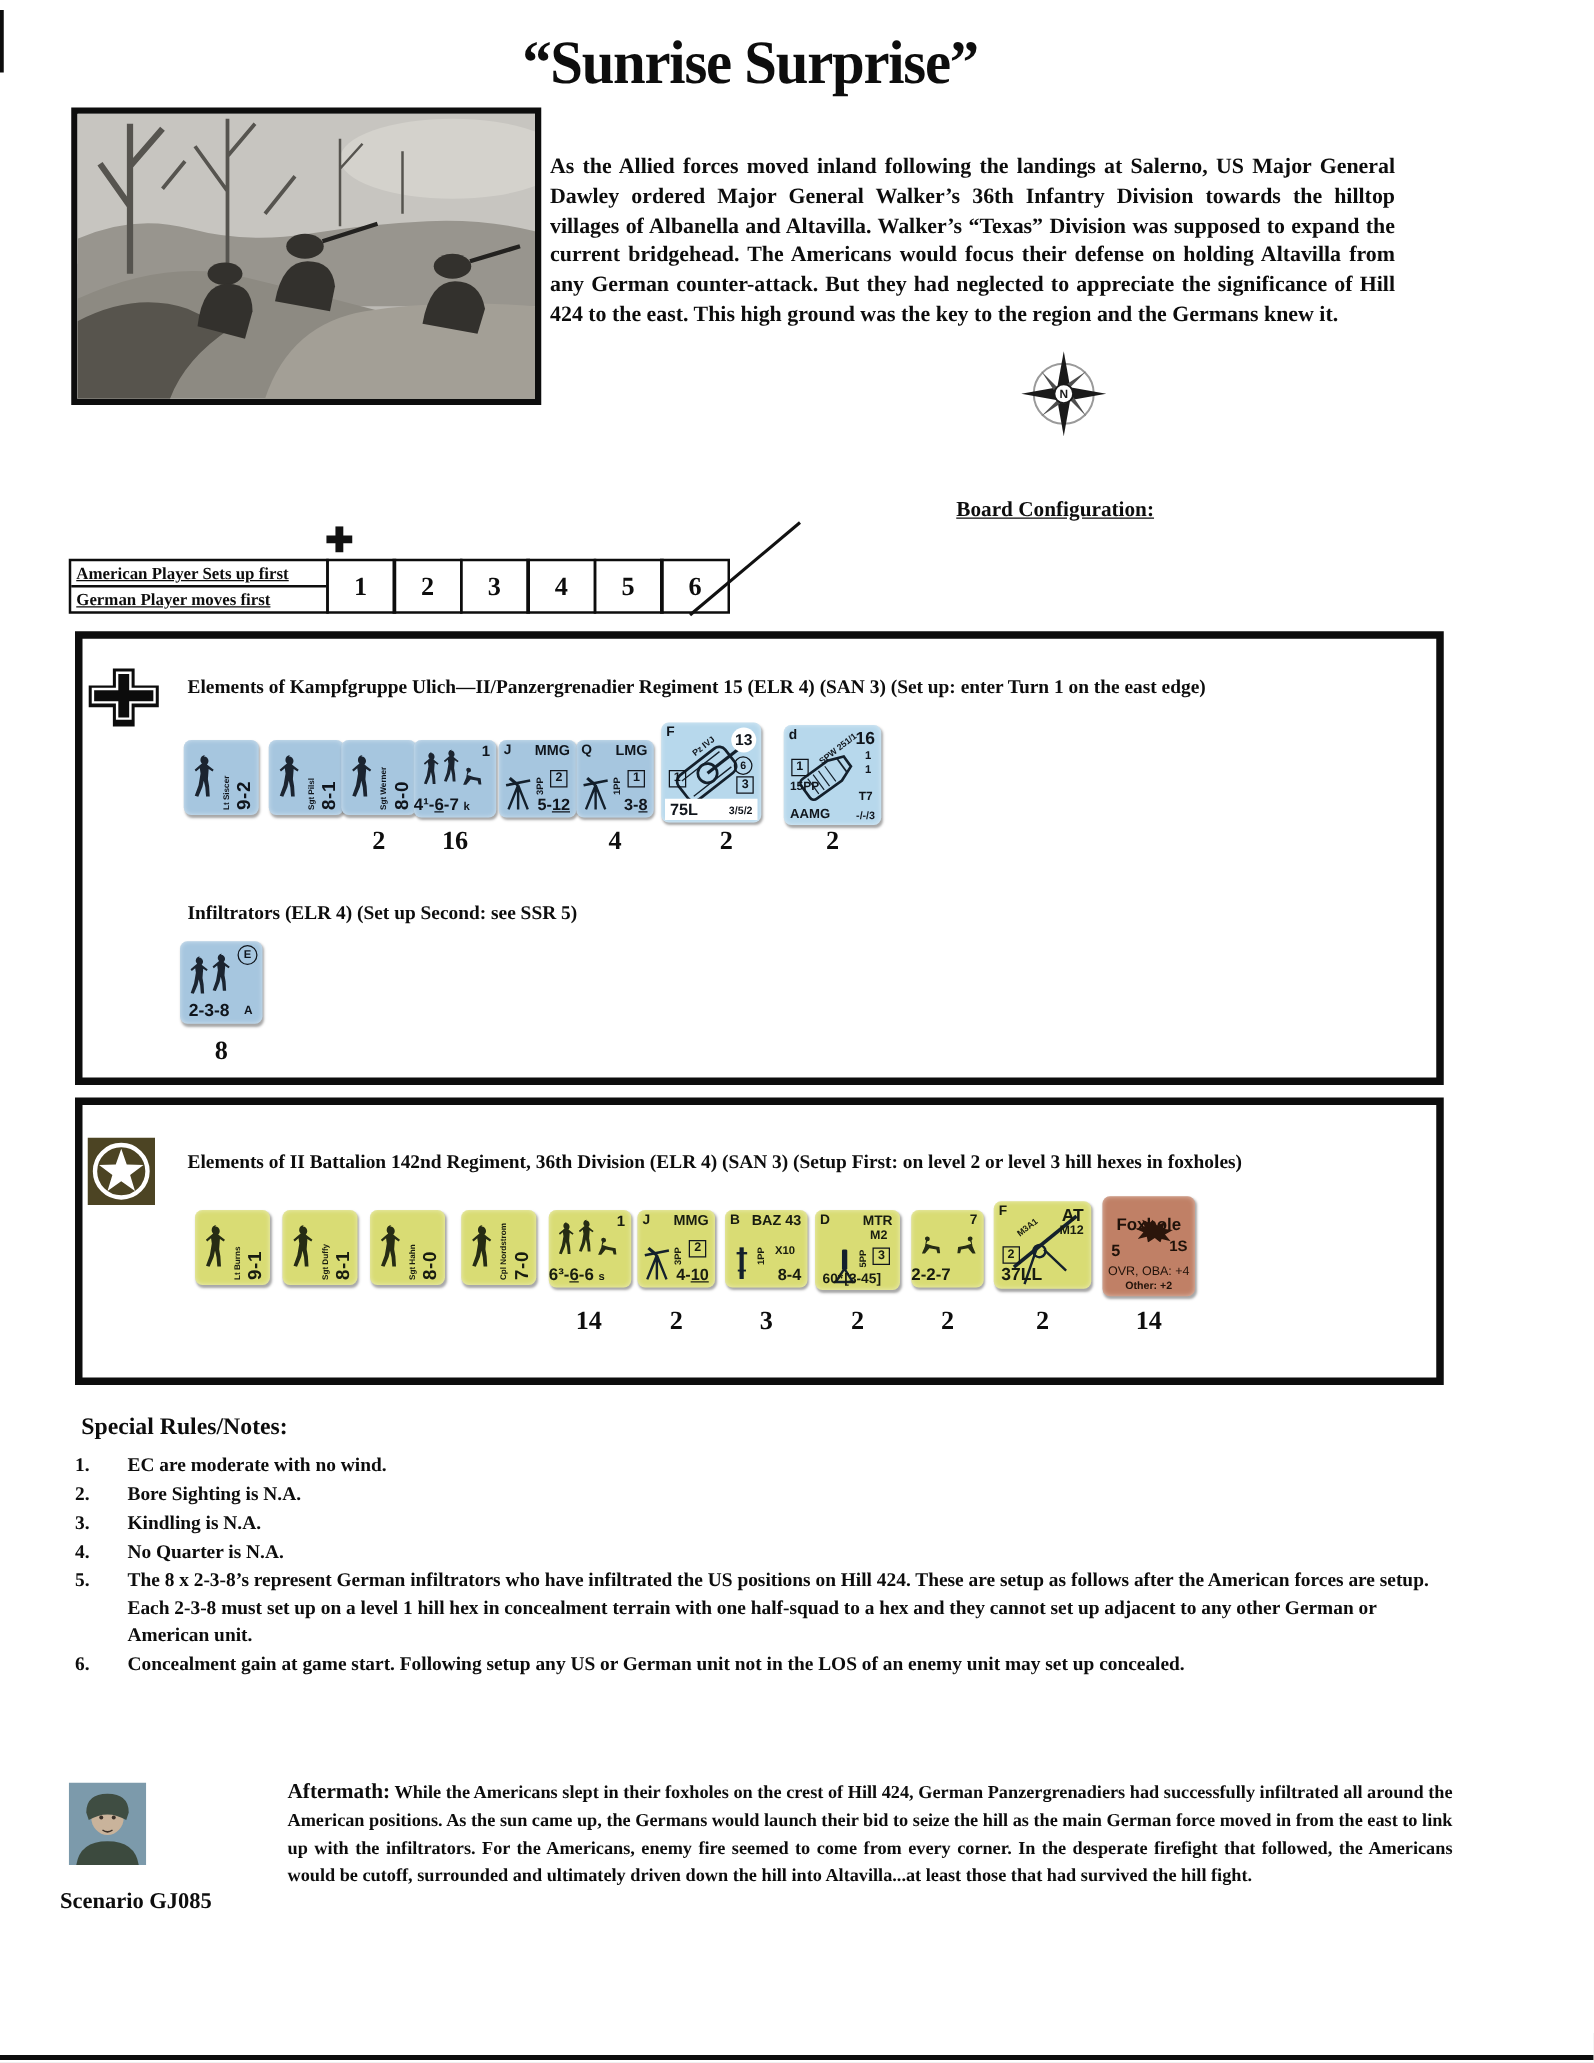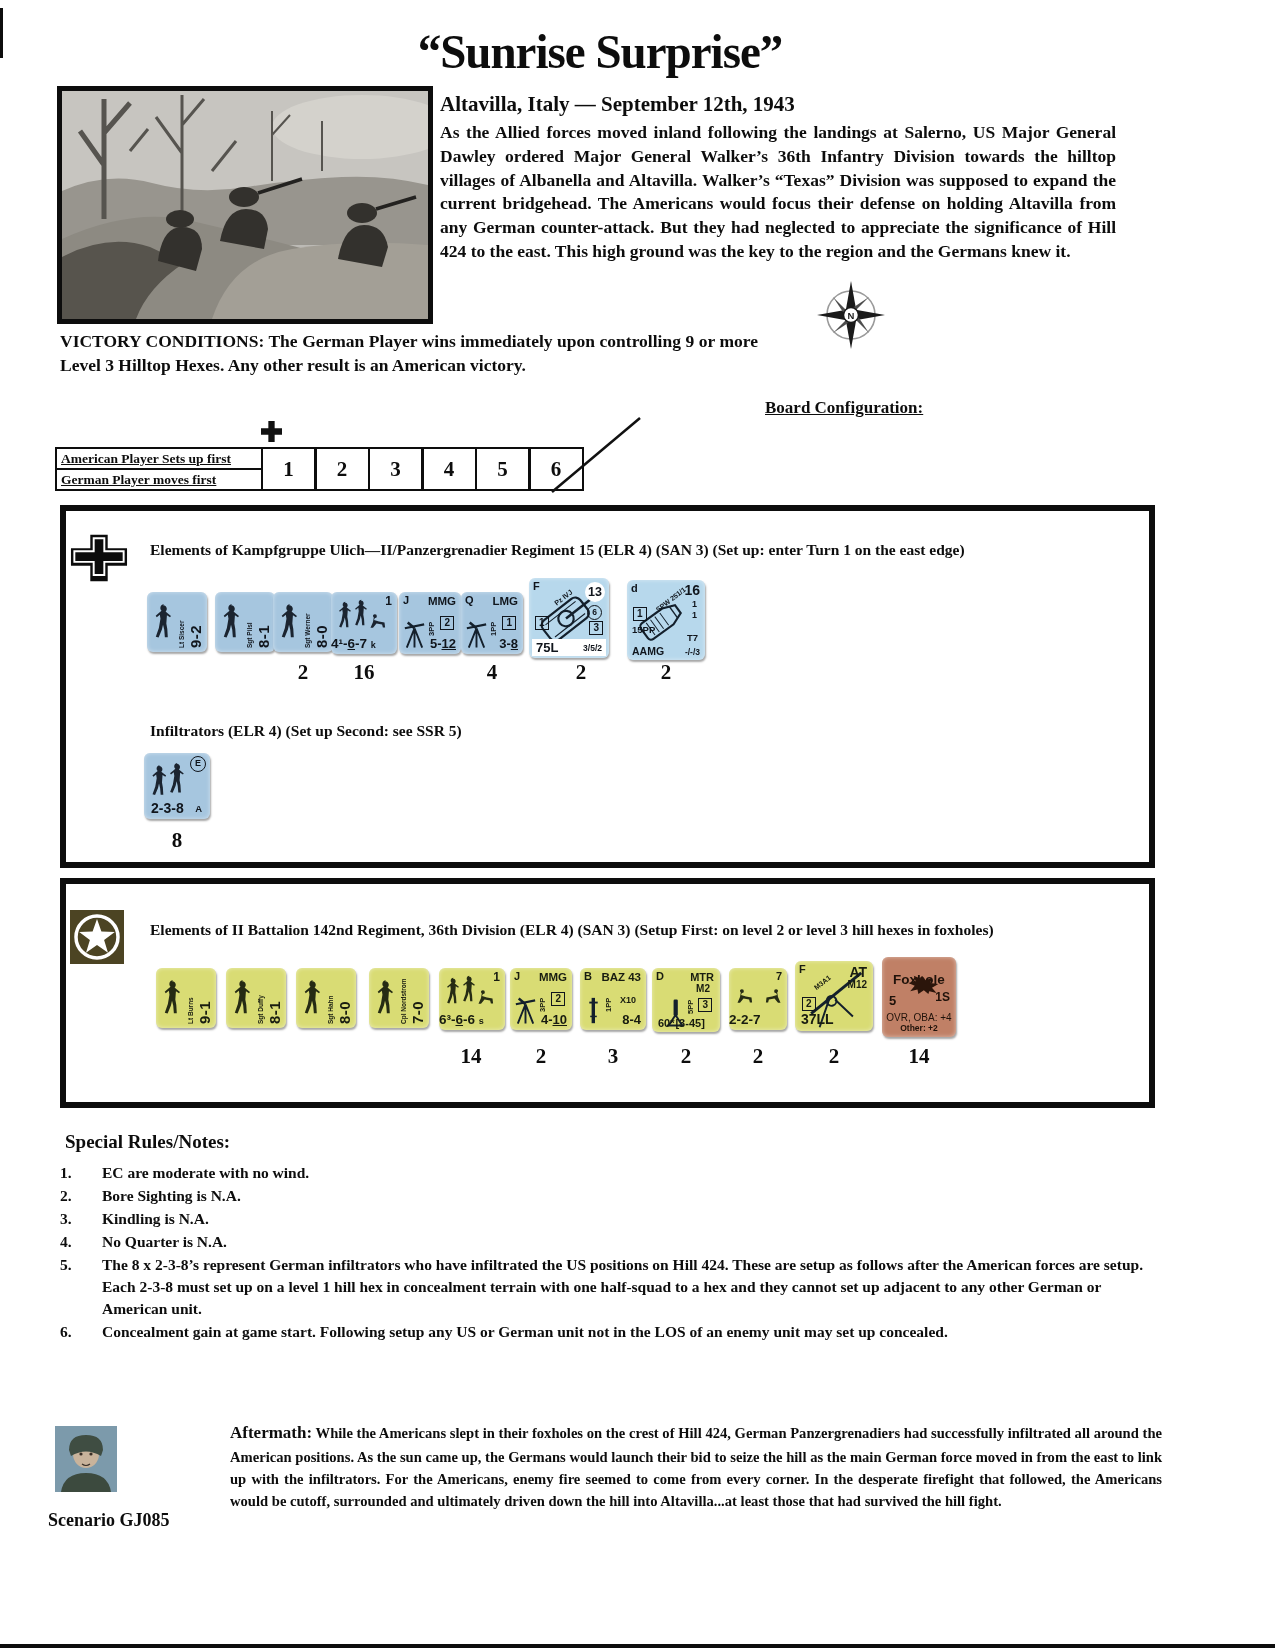--- a/index.html
+++ b/index.html
@@ -179,24 +179,22 @@
         <path d="M96 170q4-34 24-34t20 22l-6 22z"></path>
         <ellipse cx="182" cy="106" rx="15" ry="10"></ellipse>
         <path d="M158 150q6-32 26-32t22 20l-4 20z"></path>
         <ellipse cx="300" cy="122" rx="15" ry="10"></ellipse>
         <path d="M276 168q6-34 26-34t24 22l-6 20z"></path>
       </g>
       <path d="M196 102l44-14M314 118l40-12" stroke="#232220" stroke-width="3.5"></path>
     </svg>
   </div>
 
-  <div class="abs intro-head">Altavilla, Italy — September 12th, 1943</div>
   <div class="abs intro-body">As the Allied forces moved inland following the landings at Salerno, US Major General Dawley ordered Major General Walker’s 36th Infantry Division towards the hilltop villages of Albanella and Altavilla. Walker’s “Texas” Division was supposed to expand the current bridgehead. The Americans would focus their defense on holding Altavilla from any German counter-attack. But they had neglected to appreciate the significance of Hill 424 to the east. This high ground was the key to the region and the Germans knew it.</div>
 
-  <div class="abs victory"><span>VICTORY CONDITIONS</span><span>:  The German Player wins immediately upon controlling 9 or more Level 3 Hilltop Hexes. Any other result is an American victory.</span></div>
 
   <div class="abs compass">
     <svg width="70" height="70" viewBox="0 0 70 70">
       <circle cx="35" cy="35" r="24" fill="none" stroke="#9a9a9a" stroke-width="1.6"></circle>
       <g fill="#1a1a1a">
         <polygon points="35,1 40,29 35,35 30,29"></polygon>
         <polygon points="35,69 40,41 35,35 30,41"></polygon>
         <polygon points="69,35 41,40 35,35 41,30"></polygon>
         <polygon points="1,35 29,40 35,35 29,30"></polygon>
       </g>

